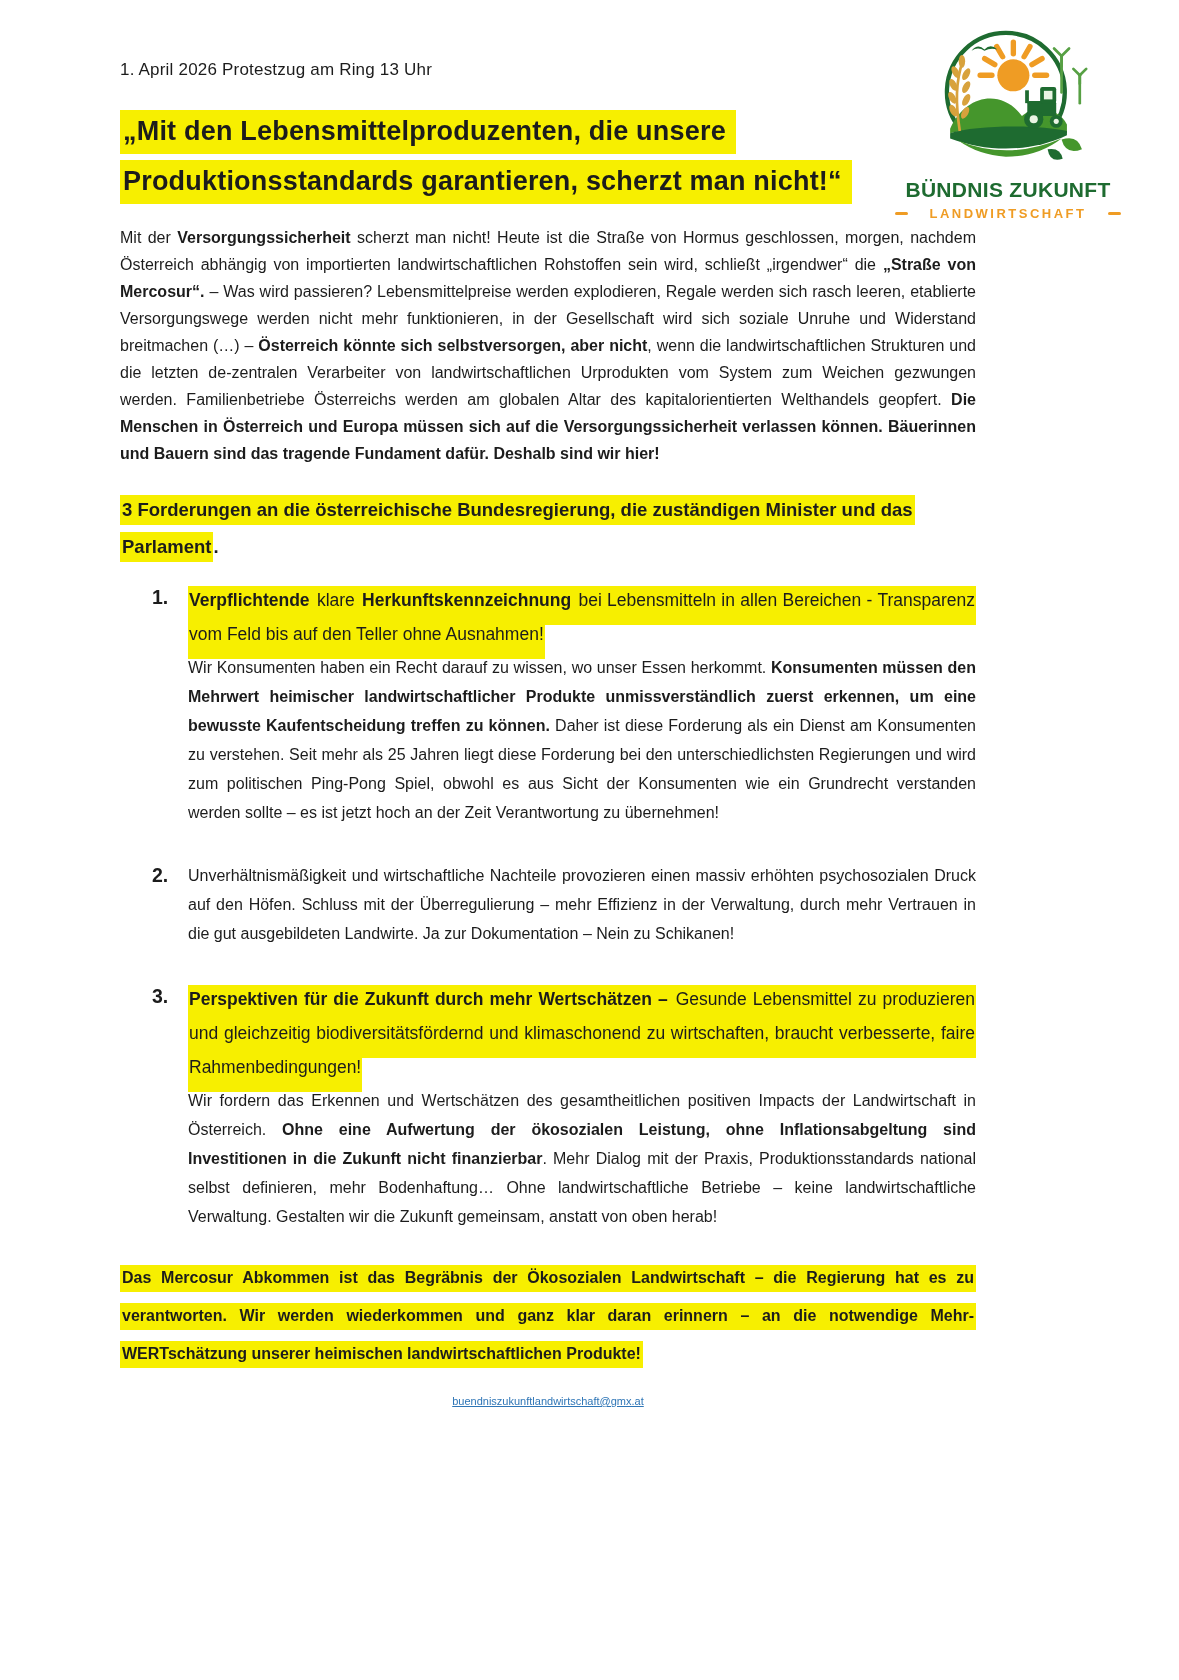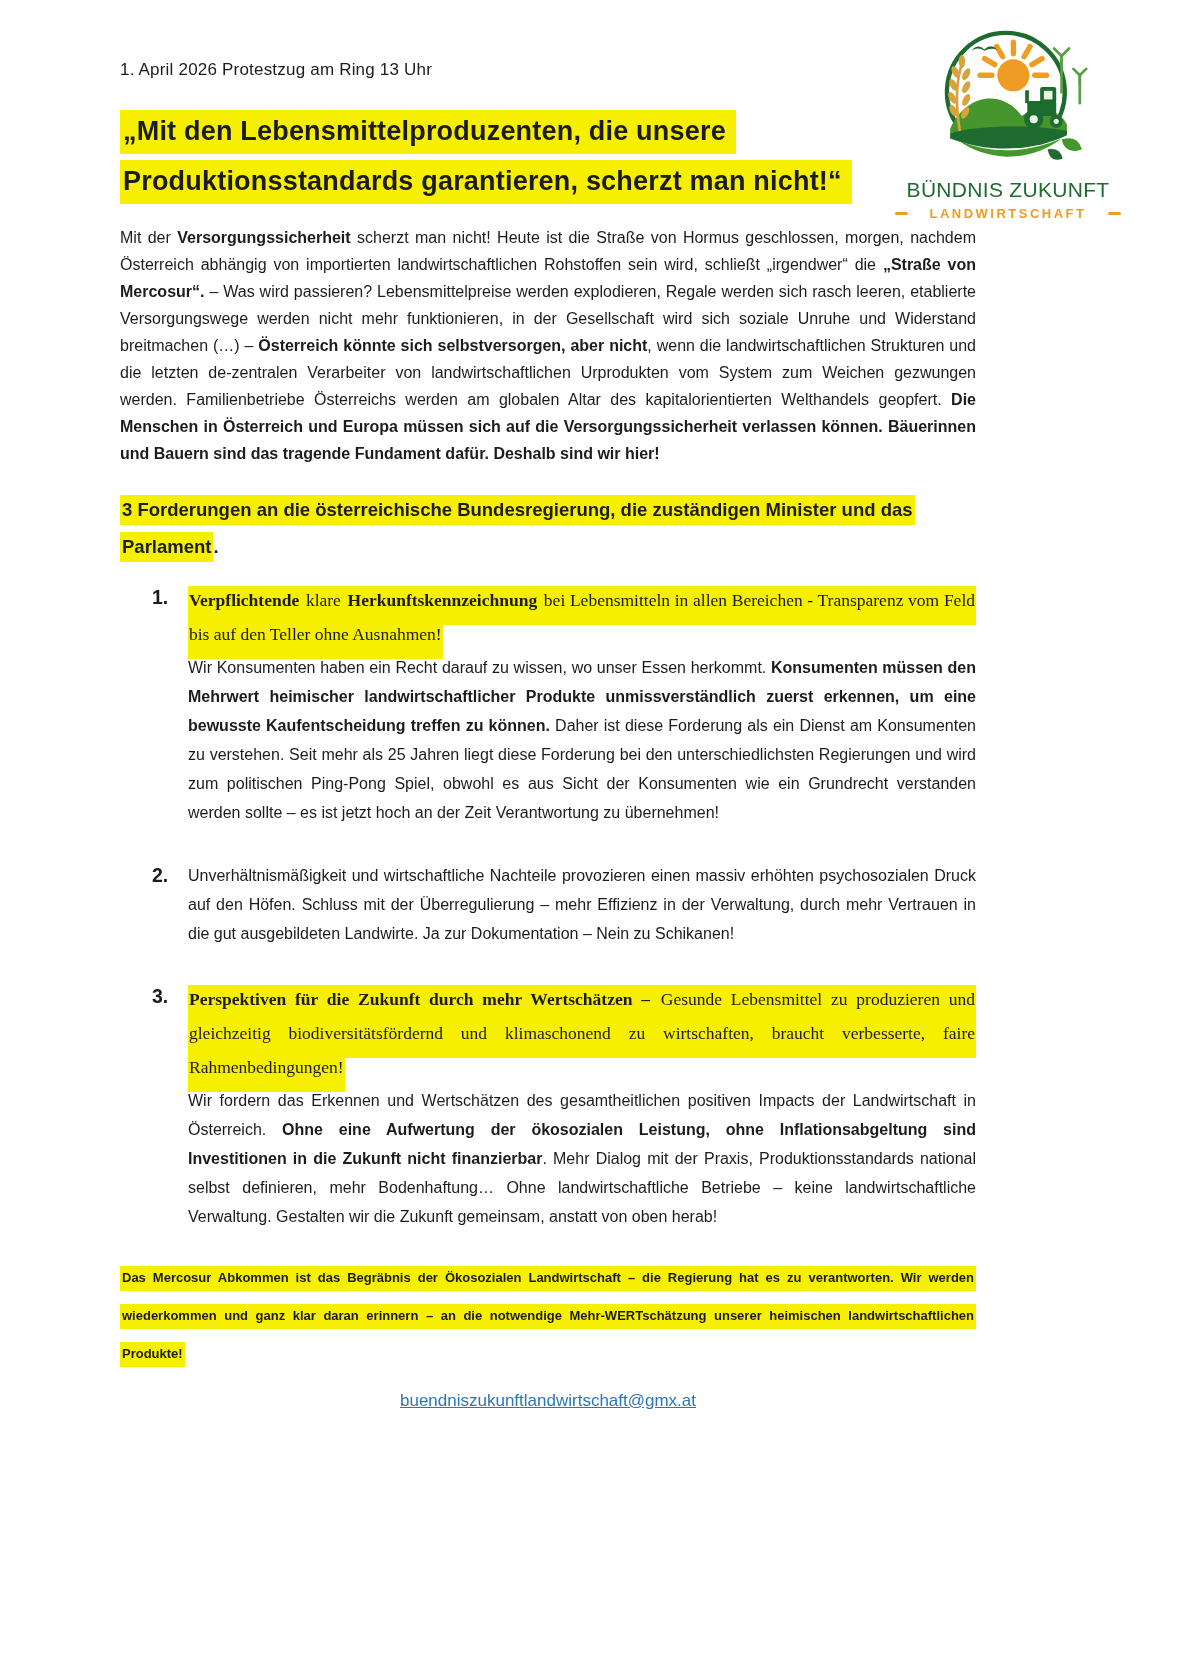--- a/index.html
+++ b/index.html
@@ -24,30 +24,30 @@
     padding:3px 0 4px 0;
     -webkit-box-decoration-break:clone;box-decoration-break:clone;
   }
   .demands-heading{margin-top:24px;font-size:18.5px;line-height:37px;text-align:left;}
   .demands-heading .hl{padding:4px 2px 5px 2px;}
   .demands-list{margin-top:18px;}
   .demand{position:relative;padding-left:68px;}
   .demand + .demand{margin-top:34px;}
   .demand-number{position:absolute;left:32px;top:3px;font-weight:bold;font-size:19.5px;}
   .demand-title{font-size:17.5px;line-height:34px;text-align:justify;}
-  .demand-title .hl{padding:4px 1px 15px 1px;font-family:Liberation Serif, serif;}
+  .demand-title .hl{padding:4px 1px 15px 1px;}
   .demand-body{margin-top:2px;font-size:16px;line-height:29px;text-align:justify;}
-  .closing{margin-top:28px;font-size:13px;line-height:38px;text-align:justify;}
+  .closing{margin-top:28px;font-size:16px;line-height:38px;text-align:justify;}
   .closing .hl{padding:4px 2px 6px 2px;}
   .email-row{margin-top:18px;text-align:center;}
-  .email-row a{color:var(--link,#2e75b6);text-decoration:underline;font-size:17px;cursor:pointer;}
+  .email-row a{color:var(--link,#2e75b6);text-decoration:underline;font-size:11px;cursor:pointer;}
   
   .logo{position:absolute;right:58px;top:26px;width:226px;text-align:center;}
   .logo svg{display:block;margin:0 auto;}
-  .logo-name{color:var(--logo-green-dark,#1e6b30);font-weight:normal;font-size:21px;letter-spacing:.3px;margin-top:2px;white-space:nowrap;}
+  .logo-name{color:var(--logo-green-dark,#1e6b30);font-weight:bold;font-size:21px;letter-spacing:.3px;margin-top:2px;white-space:nowrap;}
   .logo-sub{margin-top:4px;display:flex;align-items:center;justify-content:center;gap:21px;
     color:var(--logo-orange,#e89b2c);font-weight:bold;font-size:13px;letter-spacing:2.5px;white-space:nowrap;}
   .logo-sub .dash{width:20px;height:2.5px;background:var(--logo-orange,#e89b2c);border-radius:2px;}
 </style>
 </head>
 <body>
 
 <div class="logo">
   <svg viewBox="0 0 180 140" width="198" height="150">
 

